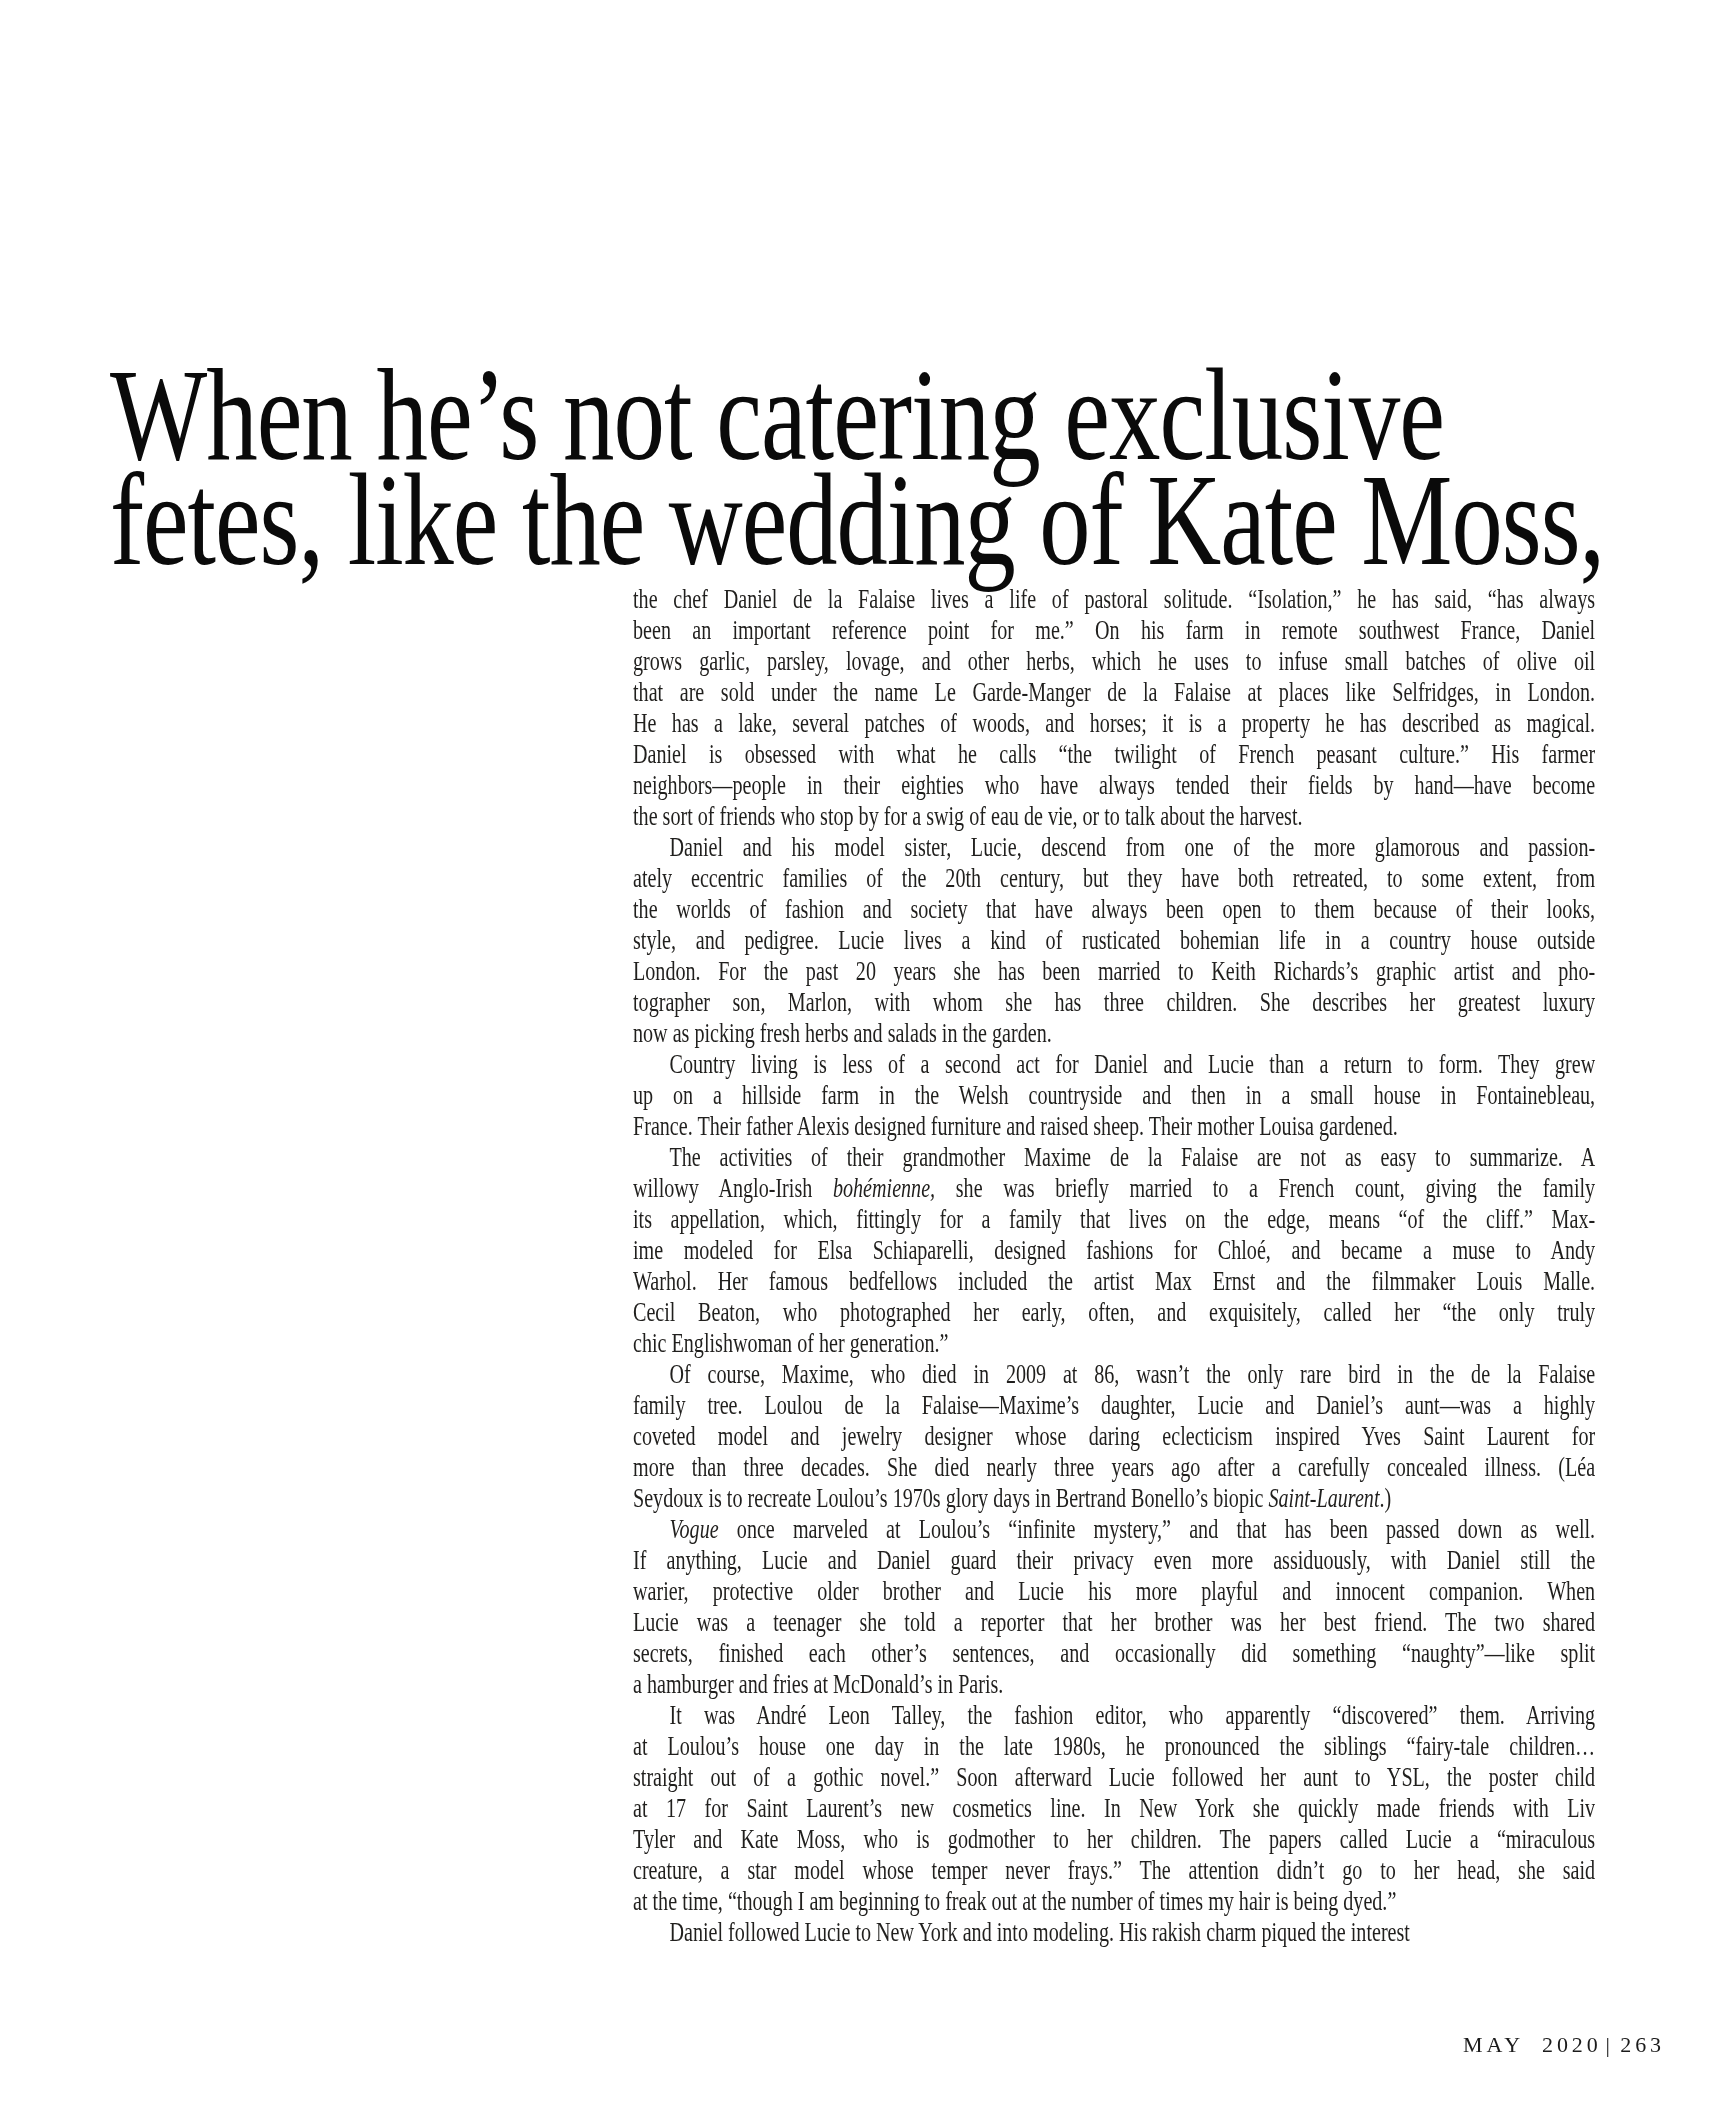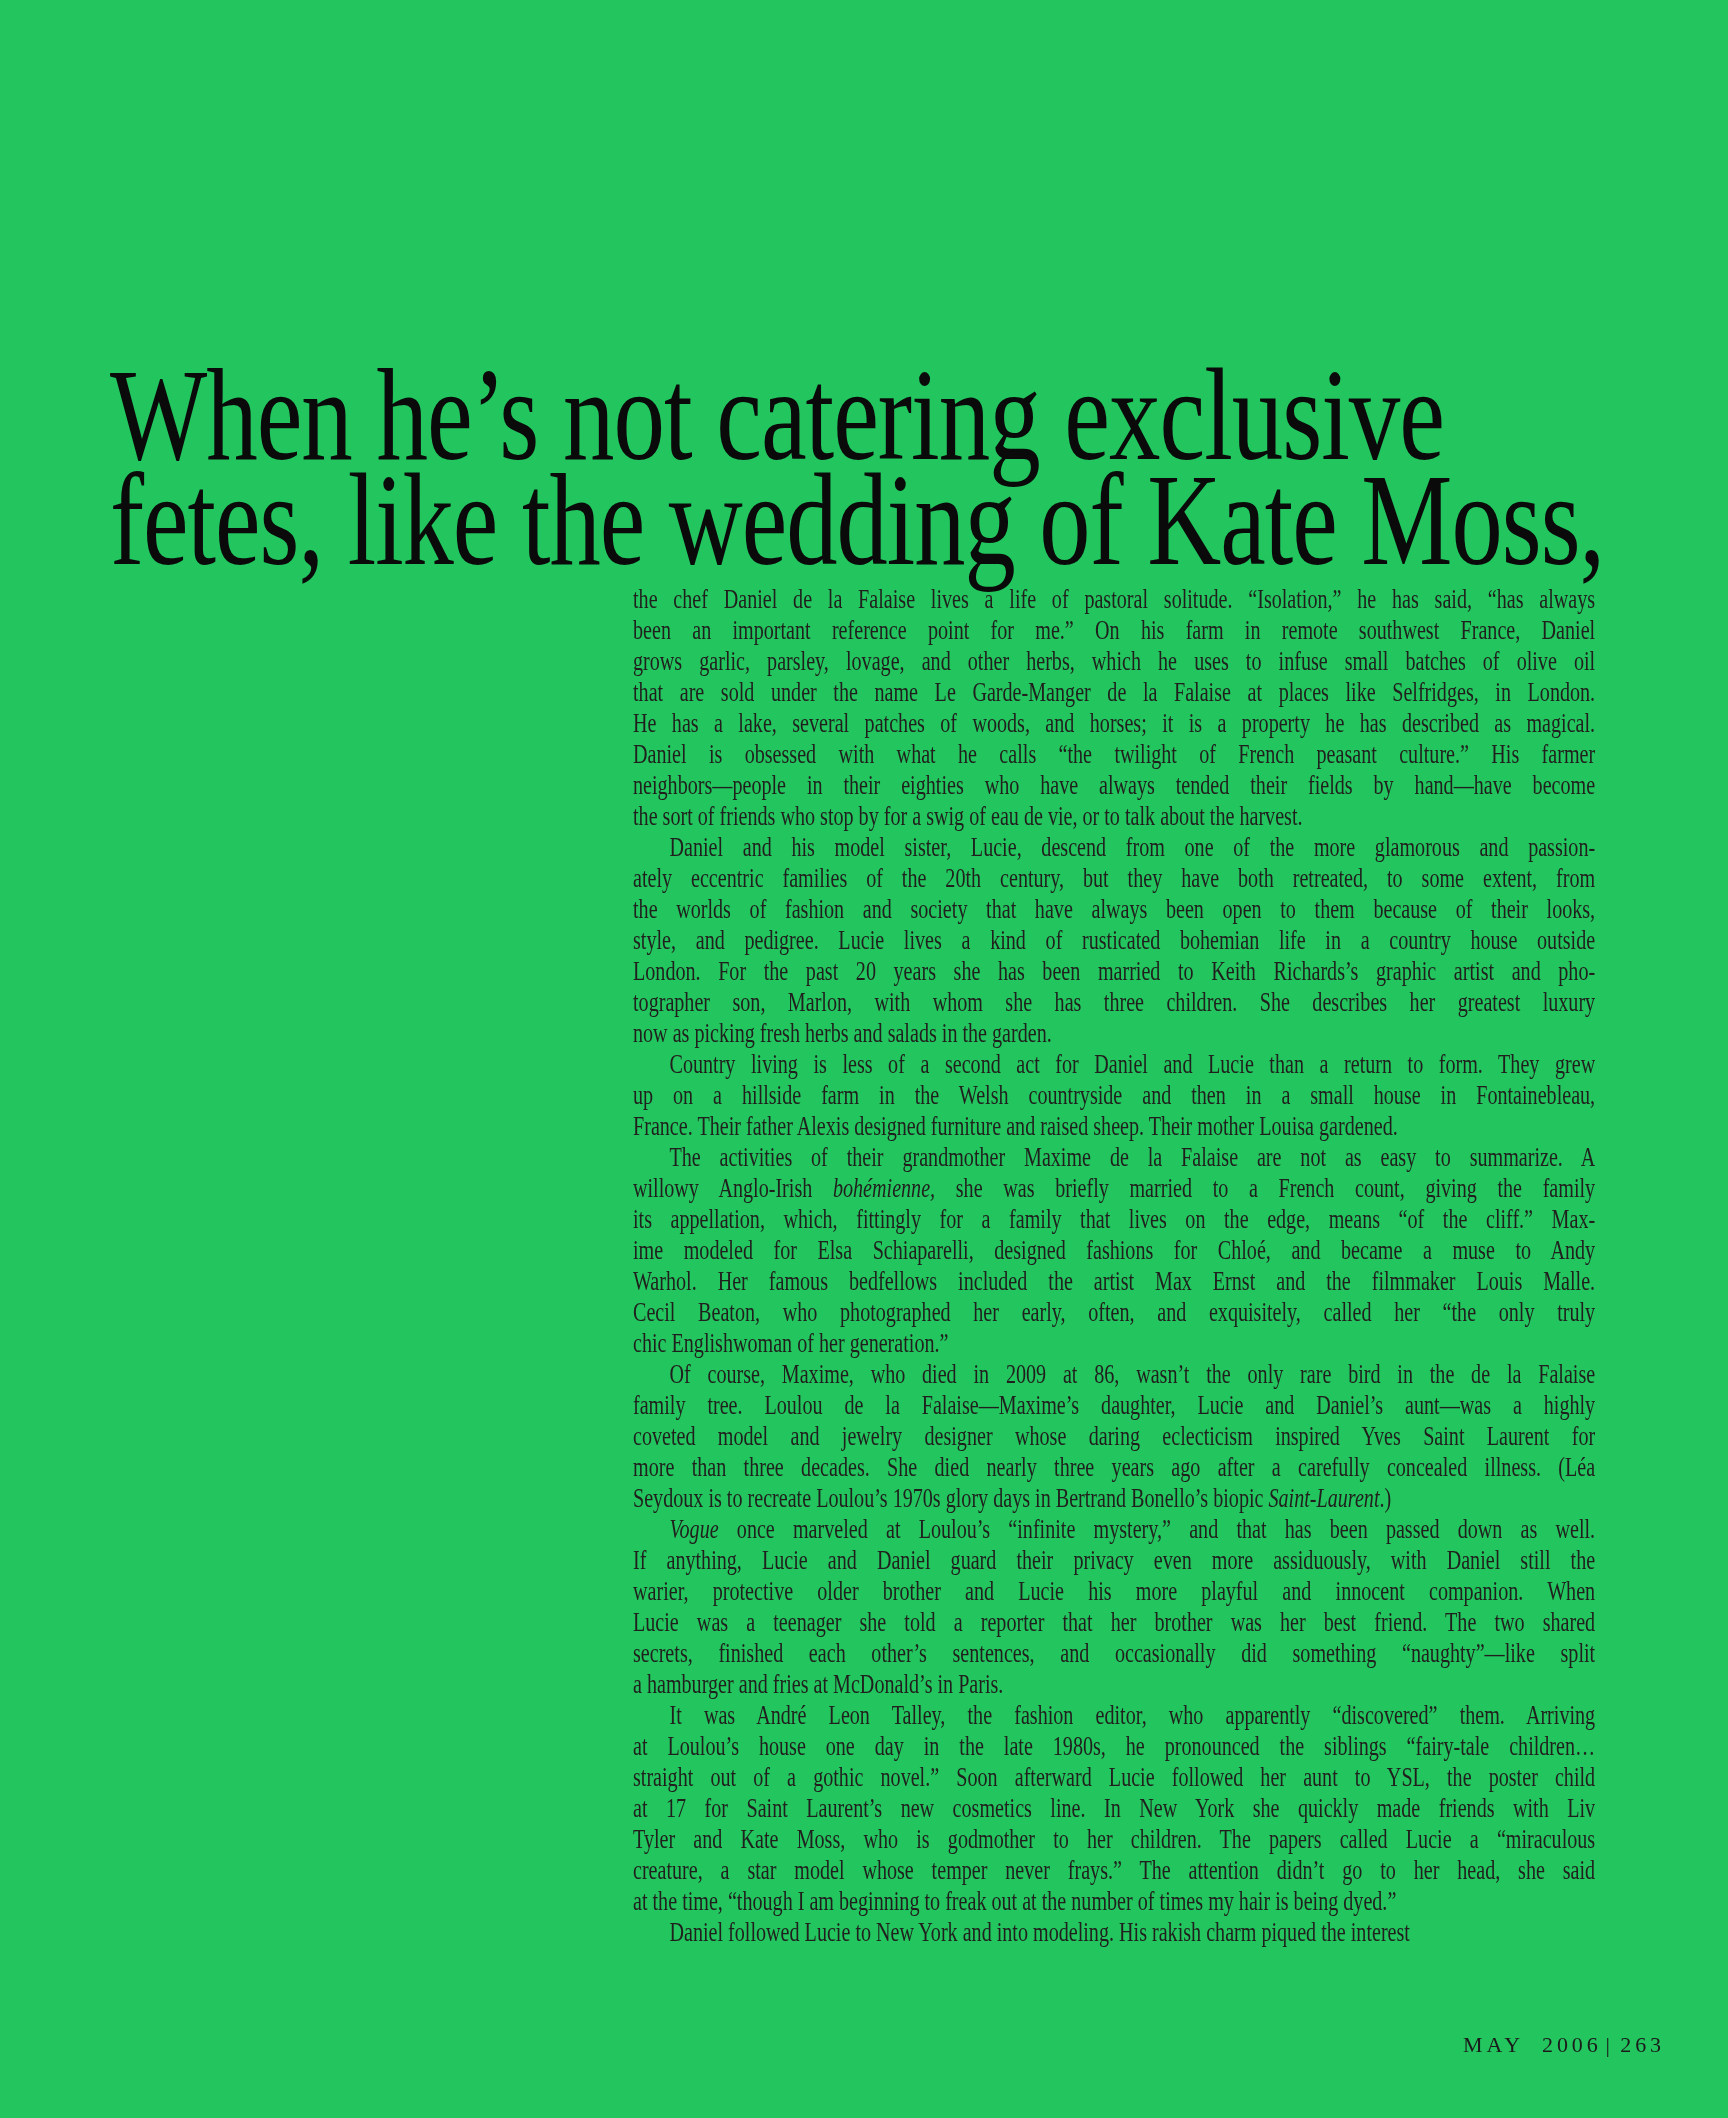--- a/index.html
+++ b/index.html
@@ -1,19 +1,19 @@
 <!DOCTYPE html>
 <html style="font-size:10.4px"><head>
 <meta charset="utf-8">
 <style>
   html,body{margin:0;padding:0;background:#e8e8e8;}
   .page{
     position:relative;
     width:1729px;height:2119px;
-    background:#22c55e;
+    background:#ffffff;
     overflow:hidden;
     font-family:"Liberation Serif","DejaVu Serif",serif;
     font-kerning:normal;
   }
   
   .hl{
     position:absolute;
     left:110px;
     font-size:131px;
     line-height:1;
@@ -113,17 +113,17 @@
       <div class="bodyline"><span>at Loulou’s house one day in the late 1980s, he pronounced the siblings “fairy-tale children…</span></div>
       <div class="bodyline"><span>straight out of a gothic novel.” Soon afterward Lucie followed her aunt to YSL, the poster child</span></div>
       <div class="bodyline"><span>at 17 for Saint Laurent’s new cosmetics line. In New York she quickly made friends with Liv</span></div>
       <div class="bodyline"><span>Tyler and Kate Moss, who is godmother to her children. The papers called Lucie a “miraculous</span></div>
       <div class="bodyline"><span>creature, a star model whose temper never frays.” The attention didn’t go to her head, she said</span></div>
       <div class="bodyline lastline"><span>at the time, “though I am beginning to freak out at the number of times my hair is being dyed.”</span></div>
       <div class="bodyline lastline indent"><span>Daniel followed Lucie to New York and into modeling. His rakish charm piqued the interest</span></div>
     </div>
 
   <div class="footer">
-    <span class="month">MAY</span><span class="year">2006</span><span class="divider">|</span><span class="pagenum">263</span>
+    <span class="month">MAY</span><span class="year">2020</span><span class="divider">|</span><span class="pagenum">263</span>
   </div>
 
 </div>
 
 
 </body></html>

